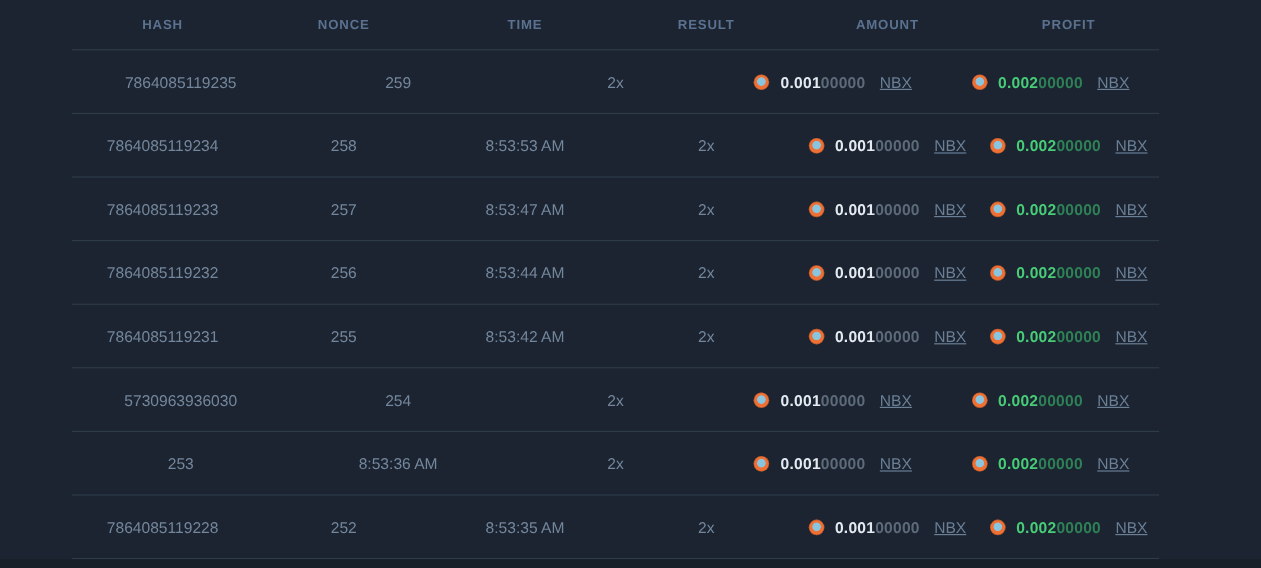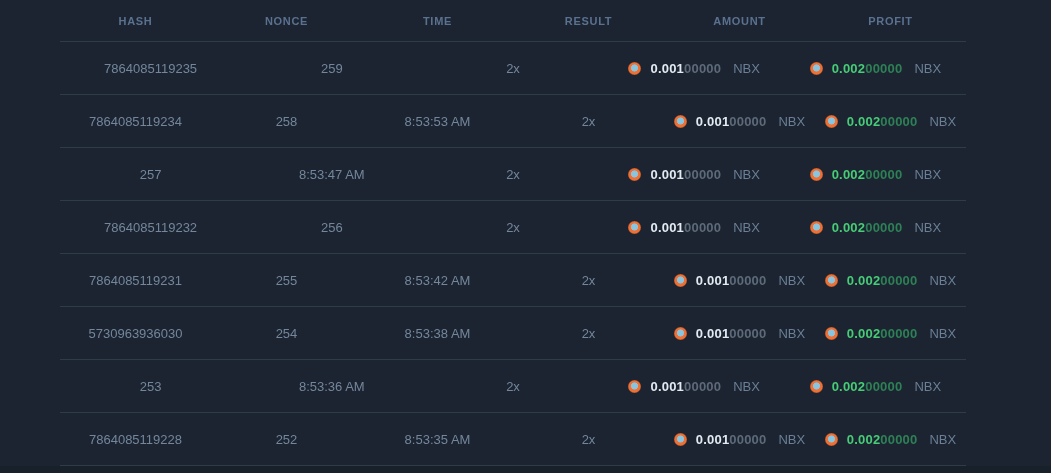--- a/index.html
+++ b/index.html
@@ -51,21 +51,21 @@
     background:radial-gradient(circle at 50% 46%,
       var(--coin-blue) 0 34%,
       var(--coin-orange) 40% 100%);
     box-shadow:0 0 0 .5px rgba(0,0,0,.25) inset;
   }
   .num{font-size:13px;letter-spacing:.2px;}
   .num b{color:var(--num-white);font-weight:700;}
   .num .trail{color:var(--num-dim);font-weight:600;}
   .num b.green{color:var(--green);}
   .num .trail.green-dim{color:var(--green-dim);}
-  .cur{color:var(--cur-text);font-size:13px;margin-left:3px;}
+  .cur{color:var(--cur-text);font-size:13px;margin-left:3px;text-decoration:underline;}
   .bottom-strip{
     position:absolute;left:0;bottom:0;width:1051px;height:7px;
     background:var(--strip);
   }
 </style>
 </head>
 <body>
 
 <div class="screen">
   <div class="table">
@@ -107,38 +107,40 @@
           <span class="cur">NBX</span>
         </div>
         <div class="cell money">
           <span class="coin"></span>
           <span class="num"><b class="green">0.002</b><span class="trail green-dim">00000</span></span>
           <span class="cur">NBX</span>
         </div>
       </div>
 
       <div class="row">
+        <div class="cell">7864085119233</div>
         <div class="cell">257</div>
         <div class="cell">8:53:47 AM</div>
         <div class="cell">2x</div>
         <div class="cell money">
           <span class="coin"></span>
           <span class="num"><b>0.001</b><span class="trail">00000</span></span>
           <span class="cur">NBX</span>
         </div>
         <div class="cell money">
           <span class="coin"></span>
           <span class="num"><b class="green">0.002</b><span class="trail green-dim">00000</span></span>
           <span class="cur">NBX</span>
         </div>
       </div>
 
       <div class="row">
         <div class="cell">7864085119232</div>
         <div class="cell">256</div>
+        <div class="cell">8:53:44 AM</div>
         <div class="cell">2x</div>
         <div class="cell money">
           <span class="coin"></span>
           <span class="num"><b>0.001</b><span class="trail">00000</span></span>
           <span class="cur">NBX</span>
         </div>
         <div class="cell money">
           <span class="coin"></span>
           <span class="num"><b class="green">0.002</b><span class="trail green-dim">00000</span></span>
           <span class="cur">NBX</span>
@@ -158,21 +160,20 @@
         <div class="cell money">
           <span class="coin"></span>
           <span class="num"><b class="green">0.002</b><span class="trail green-dim">00000</span></span>
           <span class="cur">NBX</span>
         </div>
       </div>
 
       <div class="row">
         <div class="cell">5730963936030</div>
         <div class="cell">254</div>
-        <div class="cell">8:53:38 AM</div>
         <div class="cell">2x</div>
         <div class="cell money">
           <span class="coin"></span>
           <span class="num"><b>0.001</b><span class="trail">00000</span></span>
           <span class="cur">NBX</span>
         </div>
         <div class="cell money">
           <span class="coin"></span>
           <span class="num"><b class="green">0.002</b><span class="trail green-dim">00000</span></span>
           <span class="cur">NBX</span>

